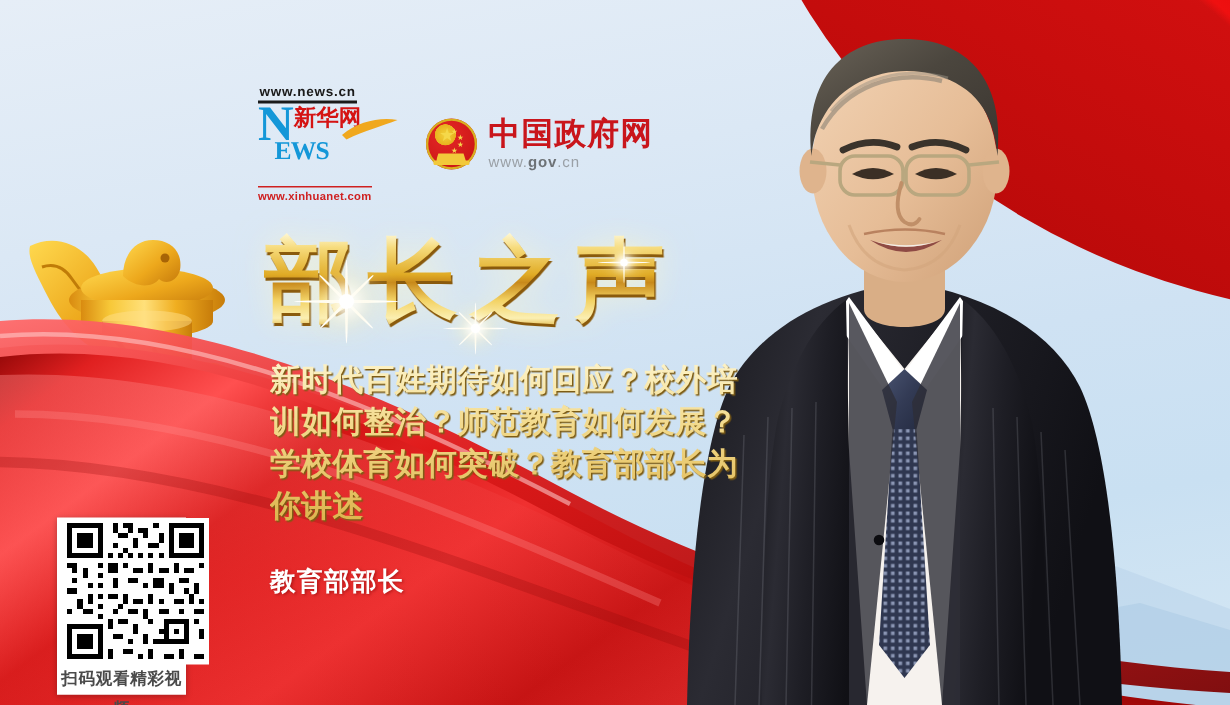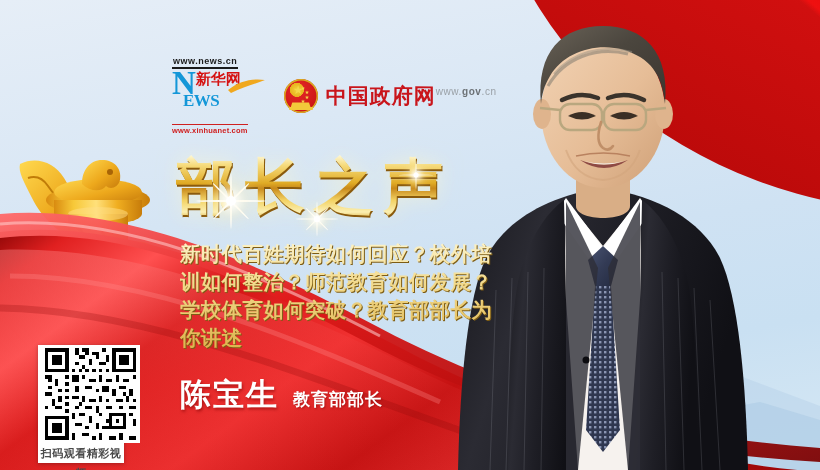--- a/index.html
+++ b/index.html
@@ -53,21 +53,21 @@
     position:relative;box-shadow:inset 0 0 0 1.5px #d8b020;}
   .emblem .star{position:absolute;color:#f5d84a;font-size:10px;line-height:10px;}
   .emblem .s0{left:9px;top:6px;font-size:12px;}
   .emblem .s1{left:17px;top:4px;font-size:5px;}
   .emblem .s2{left:21px;top:8px;font-size:5px;}
   .emblem .s3{left:21px;top:13px;font-size:5px;}
   .emblem .s4{left:17px;top:17px;font-size:5px;}
   .emblem .gate{position:absolute;left:7px;bottom:5px;width:20px;height:8px;
     background:#f2c93a;clip-path:polygon(8% 36%,92% 36%,100% 100%,0% 100%);}
   .emblem .gbar{position:absolute;left:5px;bottom:3px;width:24px;height:2.5px;background:#f2c93a;border-radius:1px;}
-  .gov-txt{display:flex;flex-direction:row;}
+  .gov-txt{display:flex;flex-direction:column;}
   .gov-cn{font-size:21px;font-weight:bold;color:#c9151b;line-height:23px;letter-spacing:1px;}
   .gov-en{font-size:10px;color:#9aa0a6;letter-spacing:.6px;margin-top:2px;}
   .gov-en b{color:#6d7276;}
 
   
   .huabiao{position:absolute;left:6px;top:148px;width:170px;height:230px;}
 
   
   .title{
     position:absolute;left:176px;top:154px;
@@ -359,21 +359,20 @@
   <div class="glint" style="left:416px;top:175px;transform:scale(.5);">
     <i class="g-h"></i>
       <i class="g-v"></i>
       <i class="g-core"></i>
   </div>
 
   <div class="desc">新时代百姓期待如何回应？校外培训如何整治？师范教育如何发展？学校体育如何突破？教育部部长为你讲述</div>
 
   <div class="person">
     <div class="pname-row">
-      <span class="pname">陈宝生</span>
       <span class="prole">教育部部长</span>
     </div>
   </div>
 
   <div class="qr-box">
     <svg class="qr-img" viewBox="0 0 29 29" shape-rendering="crispEdges">
       <rect width="29" height="29" fill="#fff"></rect>
       <g fill="#000">
 
         <rect x="1" y="1" width="7" height="1"></rect>

